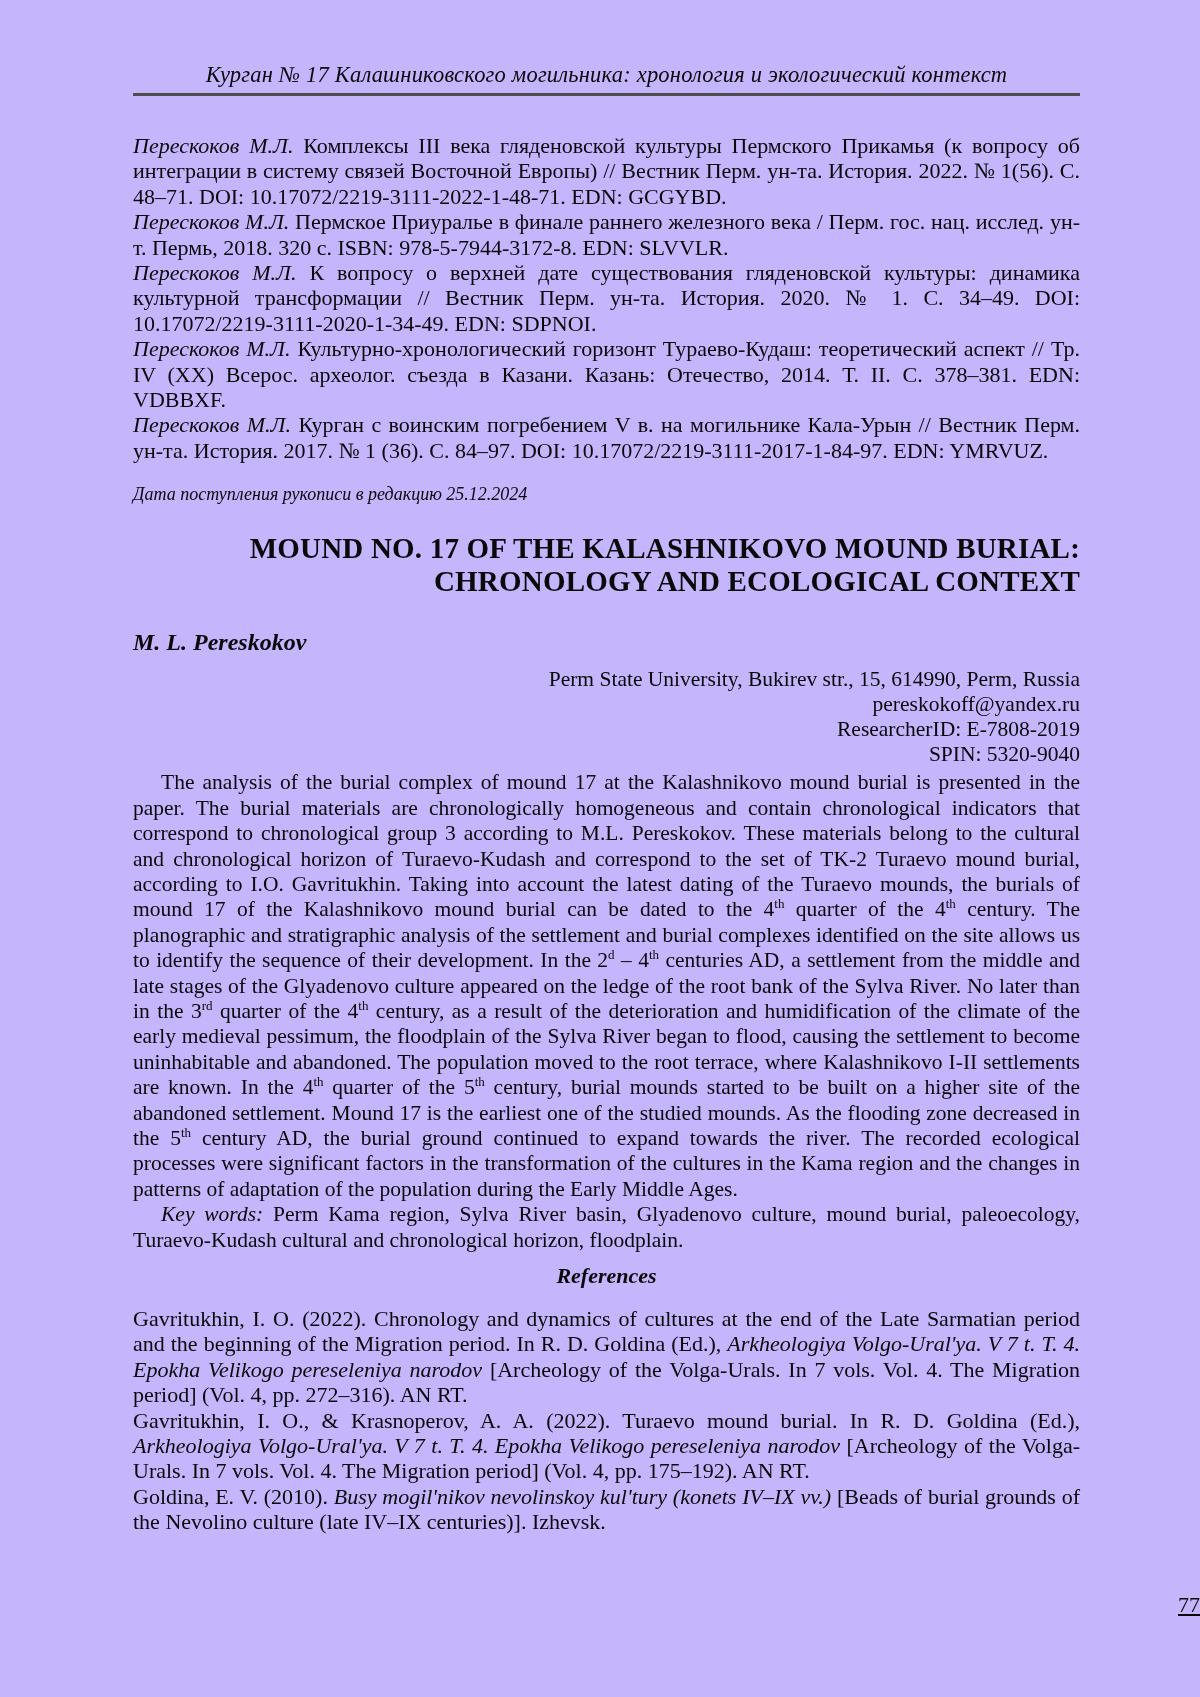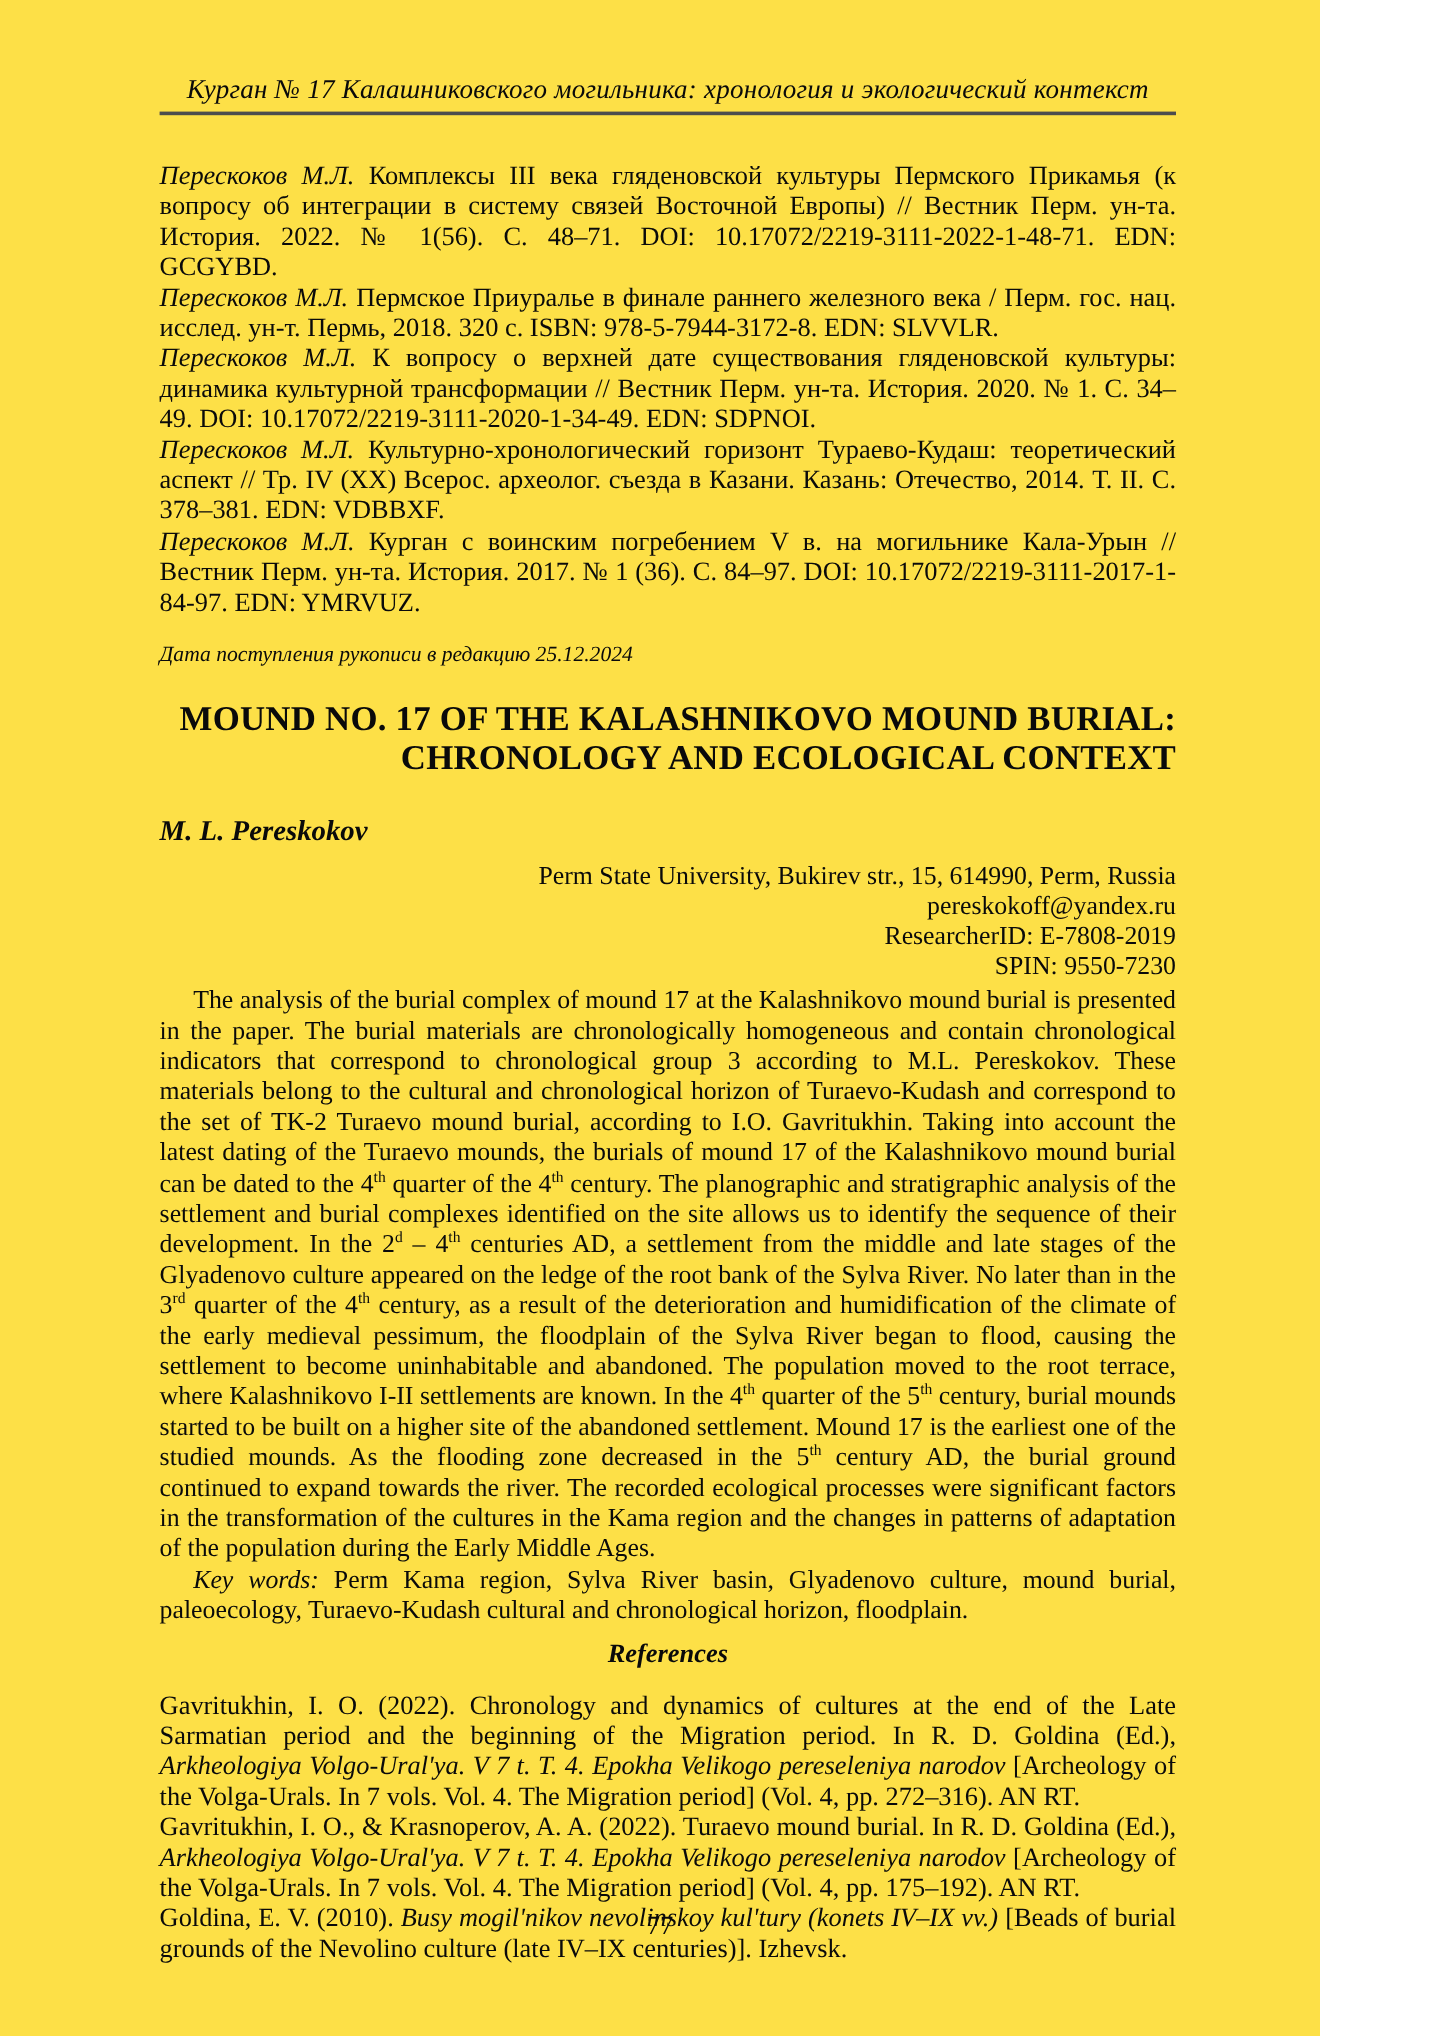--- a/index.html
+++ b/index.html
@@ -2,23 +2,23 @@
 <html><head>
 <meta charset="utf-8">
 <style>
   html, body {
     margin: 0;
     padding: 0;
     background: #ffffff;
   }
   .page {
     position: relative;
-    width: 1100px;
+    width: 1200px;
     height: 1697px;
-    background: #fde047;
+    background: #c4b5fd;
     box-sizing: border-box;
     padding: 62px 120px 0 133px;
     font-family: "Liberation Serif", "DejaVu Serif", serif;
     color: #0a0a0a;
     overflow: hidden;
   }
   .running-head {
     font-style: italic;
     text-align: center;
     font-size: 22.5px;
@@ -91,22 +91,23 @@
     font-style: italic;
     font-size: 22px;
     line-height: 25px;
   }
   .en-refs { margin-top: 18px; }
   .page-number {
     position: absolute;
     top: 1592px;
     left: 0;
     right: 0;
-    text-align: center;
+    text-align: right;
     font-size: 22px;
+    text-decoration: underline;
   }
 </style>
 </head>
 <body>
 
 <div class="page">
 
   <div class="running-head">Курган № 17 Калашниковского могильника: хронология и экологический контекст</div>
 
   <div class="head-rule"></div>
@@ -122,21 +123,21 @@
   <p class="submission">Дата поступления рукописи в редакцию 25.12.2024</p>
 
   <h1 class="title"><span>MOUND NO. 17 OF THE KALASHNIKOVO MOUND BURIAL:</span><br><span>CHRONOLOGY AND ECOLOGICAL CONTEXT</span></h1>
 
   <p class="author">M. L. Pereskokov</p>
 
   <div class="affil-block">
     <p class="affil-line">Perm State University, Bukirev str., 15, 614990, Perm, Russia</p>
     <p class="affil-line">pereskokoff@yandex.ru</p>
     <p class="affil-line">ResearcherID: E-7808-2019</p>
-    <p class="affil-line">SPIN: 9550-7230</p>
+    <p class="affil-line">SPIN: 5320-9040</p>
   </div>
 
   <p class="abstract"><span>The analysis of the burial complex of mound 17 at the Kalashnikovo mound burial is presented in the paper. The burial materials are chronologically homogeneous and contain chronological indicators that correspond to chronological group 3 according to M.L. Pereskokov. These materials belong to the cultural and chronological horizon of Turaevo-Kudash and correspond to the set of TK-2 Turaevo mound burial, according to I.O. Gavritukhin. Taking into account the latest dating of the Turaevo mounds, the burials of mound 17 of the Kalashnikovo mound burial can be dated to the 4</span><sup>th</sup><span> quarter of the 4</span><sup>th</sup><span> century. The planographic and stratigraphic analysis of the settlement and burial complexes identified on the site allows us to identify the sequence of their development. In the 2</span><sup>d</sup><span> – 4</span><sup>th</sup><span> centuries AD, a settlement from the middle and late stages of the Glyadenovo culture appeared on the ledge of the root bank of the Sylva River. No later than in the 3</span><sup>rd</sup><span> quarter of the 4</span><sup>th</sup><span> century, as a result of the deterioration and humidification of the climate of the early medieval pessimum, the floodplain of the Sylva River began to flood, causing the settlement to become uninhabitable and abandoned. The population moved to the root terrace, where Kalashnikovo I-II settlements are known. In the 4</span><sup>th</sup><span> quarter of the 5</span><sup>th</sup><span> century, burial mounds started to be built on a higher site of the abandoned settlement. Mound 17 is the earliest one of the studied mounds. As the flooding zone decreased in the 5</span><sup>th</sup><span> century AD, the burial ground continued to expand towards the river. The recorded ecological processes were significant factors in the transformation of the cultures in the Kama region and the changes in patterns of adaptation of the population during the Early Middle Ages.</span></p>
 
   <p class="keywords"><span style="font-style: italic;">Key words:</span><span> Perm Kama region, Sylva River basin, Glyadenovo culture, mound burial, paleoecology, Turaevo-Kudash cultural and chronological horizon, floodplain.</span></p>
 
   <p class="references-heading">References</p>
 
   <section class="en-refs">
       <p class="ref-para"><span>Gavritukhin, I. O. (2022). Chronology and dynamics of cultures at the end of the Late Sarmatian period and the beginning of the Migration period. In R. D. Goldina (Ed.), </span><span style="font-style: italic;">Arkheologiya Volgo-Ural'ya. V 7 t. T. 4. Epokha Velikogo pereseleniya narodov</span><span> [Archeology of the Volga-Urals. In 7 vols. Vol. 4. The Migration period] (Vol. 4, pp. 272–316). AN RT.</span></p>

